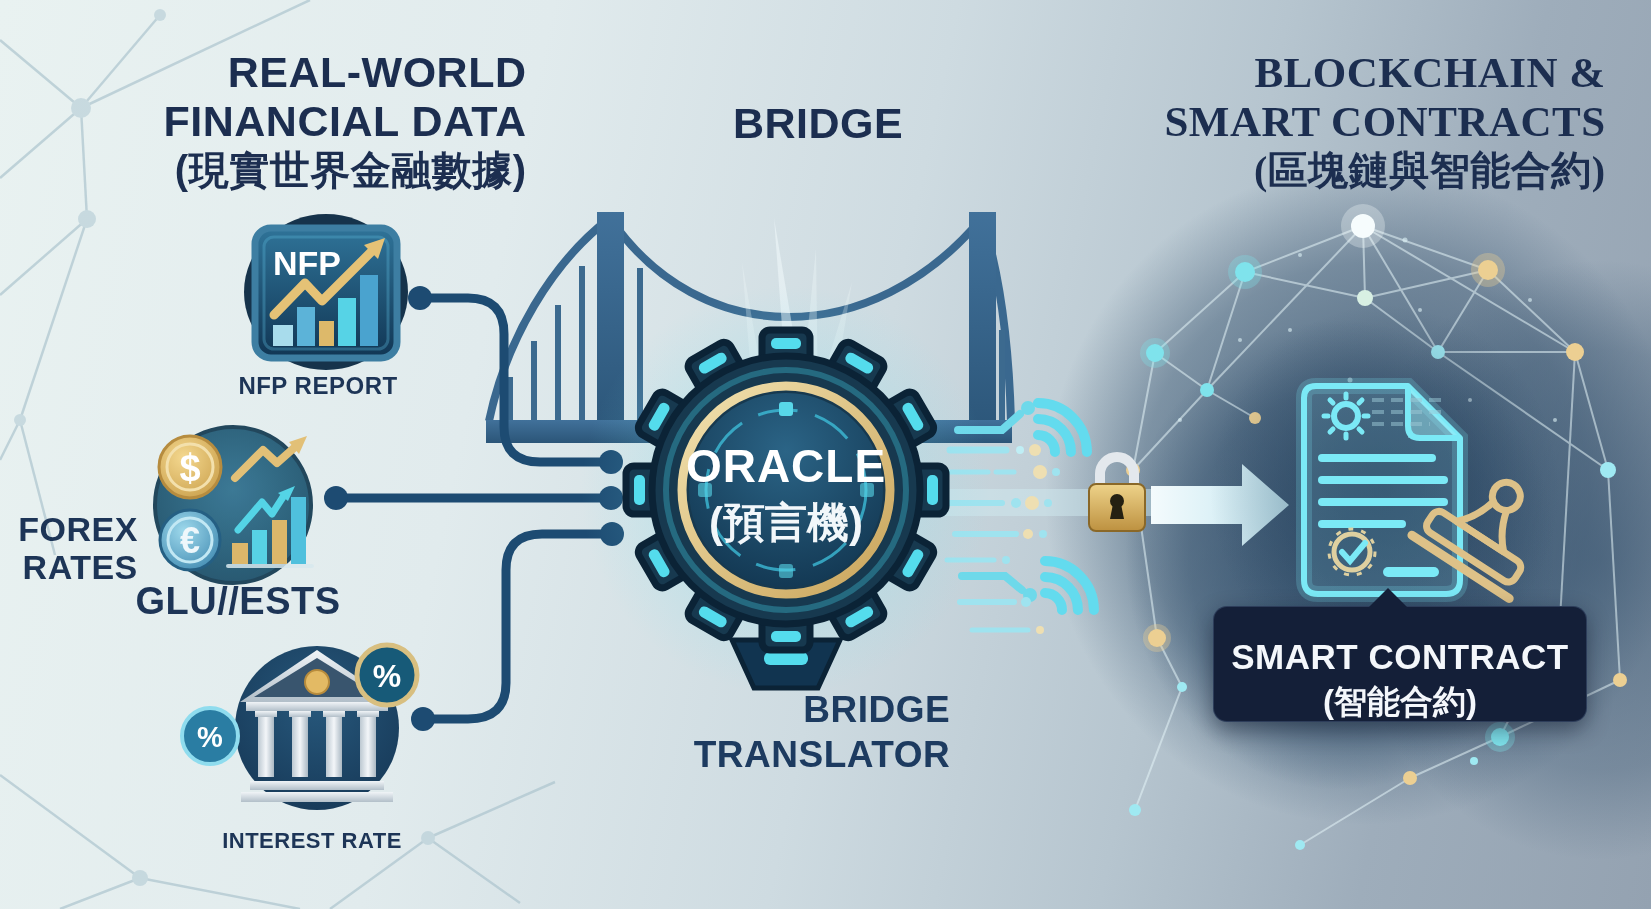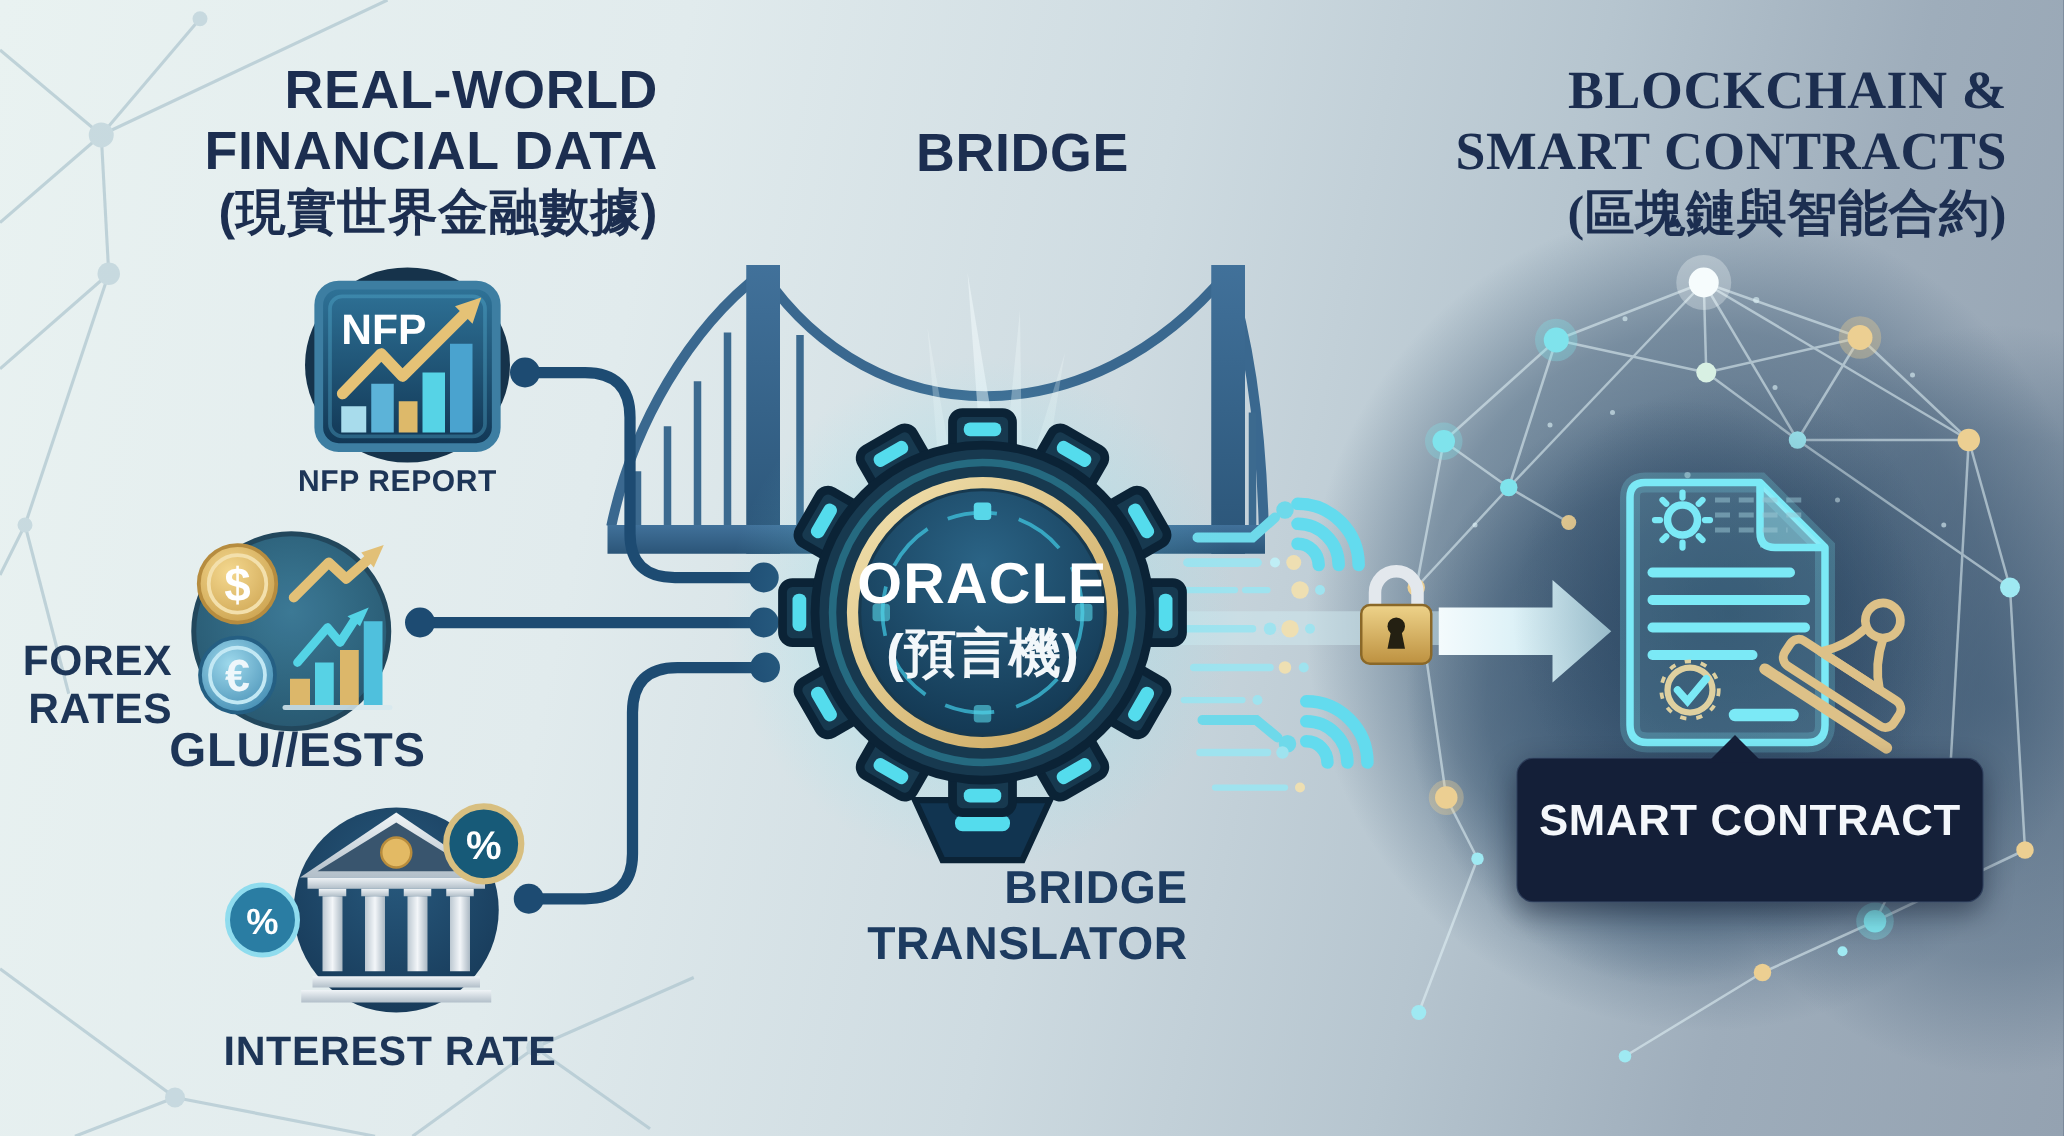--- a/index.html
+++ b/index.html
@@ -12,21 +12,21 @@
        color:#1c2e50;letter-spacing:.5px;white-space:nowrap;}
   #hdr-left{left:345px;top:48px;font-size:43px;line-height:49px;}
   #hdr-left .cjk{font-size:40px;}
   #hdr-center{left:818px;top:99px;font-size:43px;}
   #hdr-right{left:1385px;top:48px;font-size:43px;line-height:49px;font-family:Liberation Serif, serif;}
   #hdr-right .cjk{font-size:40px;}
   .lbl{color:#1d3557;}
   #lbl-nfp{left:318px;top:372px;font-size:24px;}
   #lbl-forex{left:78px;top:464px;font-size:34px;line-height:38px;margin-top:46px;}
   #lbl-glu{left:238px;top:580px;font-size:38px;}
-  #lbl-interest{left:312px;top:820px;font-size:33px;line-height:41px;}
+  #lbl-interest{left:312px;top:820px;font-size:22px;line-height:41px;}
   #cap-translator{left:822px;top:687px;font-size:37px;line-height:45px;color:#1d3b60;}
   #badge{position:absolute;left:1213px;top:606px;width:372px;height:114px;background:#141f38;
          border-radius:14px;color:#f4f7fb;text-align:center;box-shadow:0 8px 22px rgba(8,16,34,.45);
          border:1px solid rgba(120,150,190,.25);}
   #badge .l1{font-size:35px;font-weight:700;margin-top:30px;letter-spacing:.5px;}
   #badge .l2{font-size:33px;font-weight:700;margin-top:3px;}
   #badge .ptr{position:absolute;top:-19px;left:152px;width:0;height:0;
               border-left:22px solid transparent;border-right:22px solid transparent;
               border-bottom:22px solid #141f38;}
 </style>
@@ -492,15 +492,16 @@
   </div>
 
   <div class="txt" id="cap-translator">
     <div>BRIDGE</div>
     <div>TRANSLATOR</div>
   </div>
 
   <div id="badge">
     <div class="ptr"></div>
     <div class="l1">SMART CONTRACT</div>
+    <div class="l2">(智能合約)</div>
   </div>
 
 </div>
 
 </body></html>

